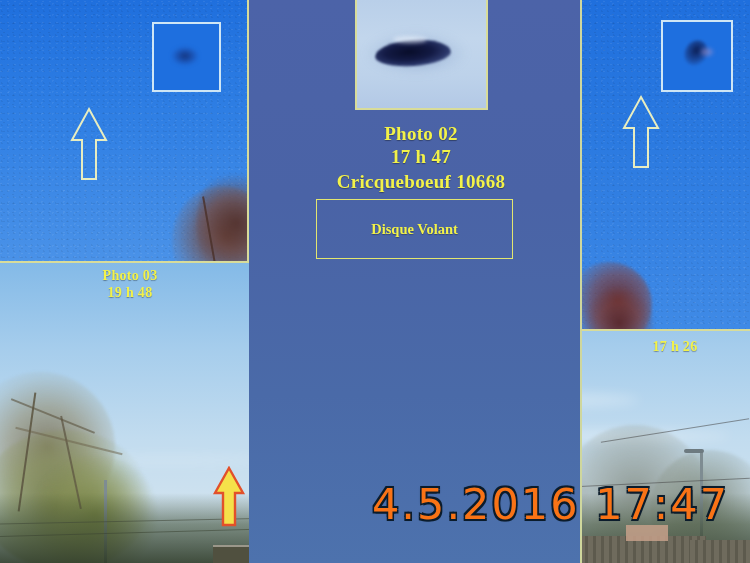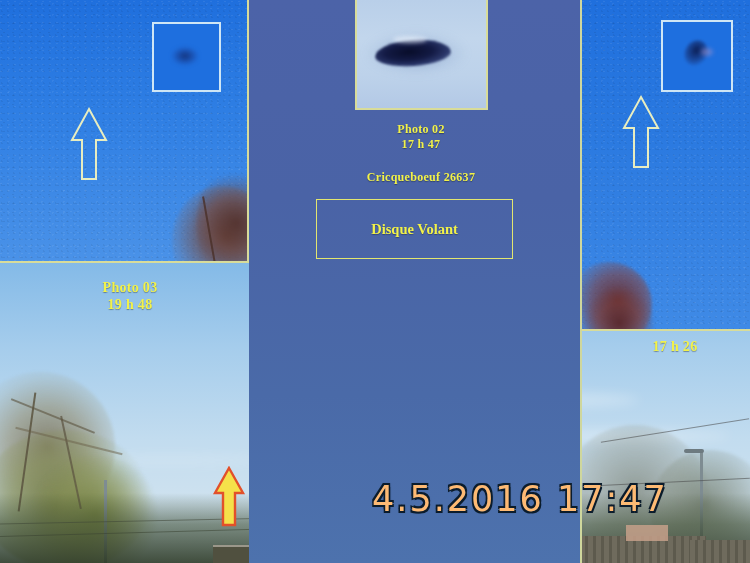--- a/index.html
+++ b/index.html
@@ -167,21 +167,21 @@
     position: absolute;
     color: #f2f24a;
     font-family: "Liberation Serif", serif;
     font-weight: bold;
     text-align: center;
     letter-spacing: .3px;
     text-shadow: 0 1px 1px rgba(0,0,0,.35);
     white-space: nowrap;
     line-height: 1.22;
   }
-  .label-center { font-size: 12px; }
+  .label-center { font-size: 19px; }
   .label-photo  { font-size: 14px; }
 
   .text-box {
     position: absolute;
     left: 316px; top: 199px; width: 197px; height: 60px;
     border: 1.5px solid #e2e66f;
     display: flex;
     flex-direction: column;
     justify-content: space-around;
     align-items: center;
@@ -194,24 +194,24 @@
     font-size: 14.5px;
     white-space: nowrap;
     text-shadow: 0 1px 1px rgba(0,0,0,.3);
   }
 
   
   .timestamp {
     position: absolute;
     left: 372px; top: 479px;
     font-family: "DejaVu Sans", sans-serif;
-    font-size: 35px;
+    font-size: 43px;
     font-weight: 400;
     letter-spacing: 2px;
-    color: #fdba74;
+    color: #f97316;
     text-shadow:
       -1.6px -1.6px 0 #0b1c2c,
        1.6px -1.6px 0 #0b1c2c,
       -1.6px  1.6px 0 #0b1c2c,
        1.6px  1.6px 0 #0b1c2c,
        0 0 3px rgba(0,0,0,.6);
     white-space: nowrap;
   }
 </style>
 </head>
@@ -298,21 +298,21 @@
 
     <div class="crop-box crop-left">
       <div class="blob-faint" style="left:18px;top:23px;width:26px;height:18px;"></div>
     </div>
 
     <svg class="arrow" style="left:68px;top:106px;" width="42" height="76" viewBox="0 0 42 76">
       <polygon points="21,3 38,34 28,34 28,73 14,73 14,34 4,34" fill="none" stroke="#e8edc0" stroke-width="2" stroke-linejoin="miter"></polygon>
     </svg>
   </div>
 
-  <div class="label label-photo" style="left:40px;top:267px;width:180px;margin-top:12px;">
+  <div class="label label-photo" style="left:40px;top:267px;width:180px;">
     <div>Photo 03</div>
     <div>19 h 48</div>
   </div>
 
   <div class="panel panel-right">
     <div class="grain"></div>
 
     <div class="twigs" style="left:-16px;top:262px;width:86px;height:86px;
                 background:radial-gradient(circle at 60% 45%, rgba(104,44,44,.95) 0%, rgba(130,62,58,.6) 38%, rgba(150,90,80,.2) 62%, rgba(0,0,0,0) 78%);"></div>
     <div class="twigs" style="left:2px;top:288px;width:70px;height:70px;
@@ -341,21 +341,21 @@
     <div class="disc-glow"></div>
     <div class="disc"></div>
     <div class="disc-highlight"></div>
   </div>
 
   <div class="label label-center" style="left:335px;top:122px;width:172px;">
     <div>Photo 02</div>
     <div>17 h 47</div>
   </div>
 
-  <div class="label label-center" style="left:310px;top:170px;width:222px;">Cricqueboeuf 26637</div>
+  <div class="label label-center" style="left:310px;top:170px;width:222px;">Cricqueboeuf 10668</div>
 
   <div class="text-box">
     <div class="line">Disque Volant</div>
   </div>
 
   <div class="timestamp">4.5.2016 17:47</div>
 
 </div>
 
 </body></html>

